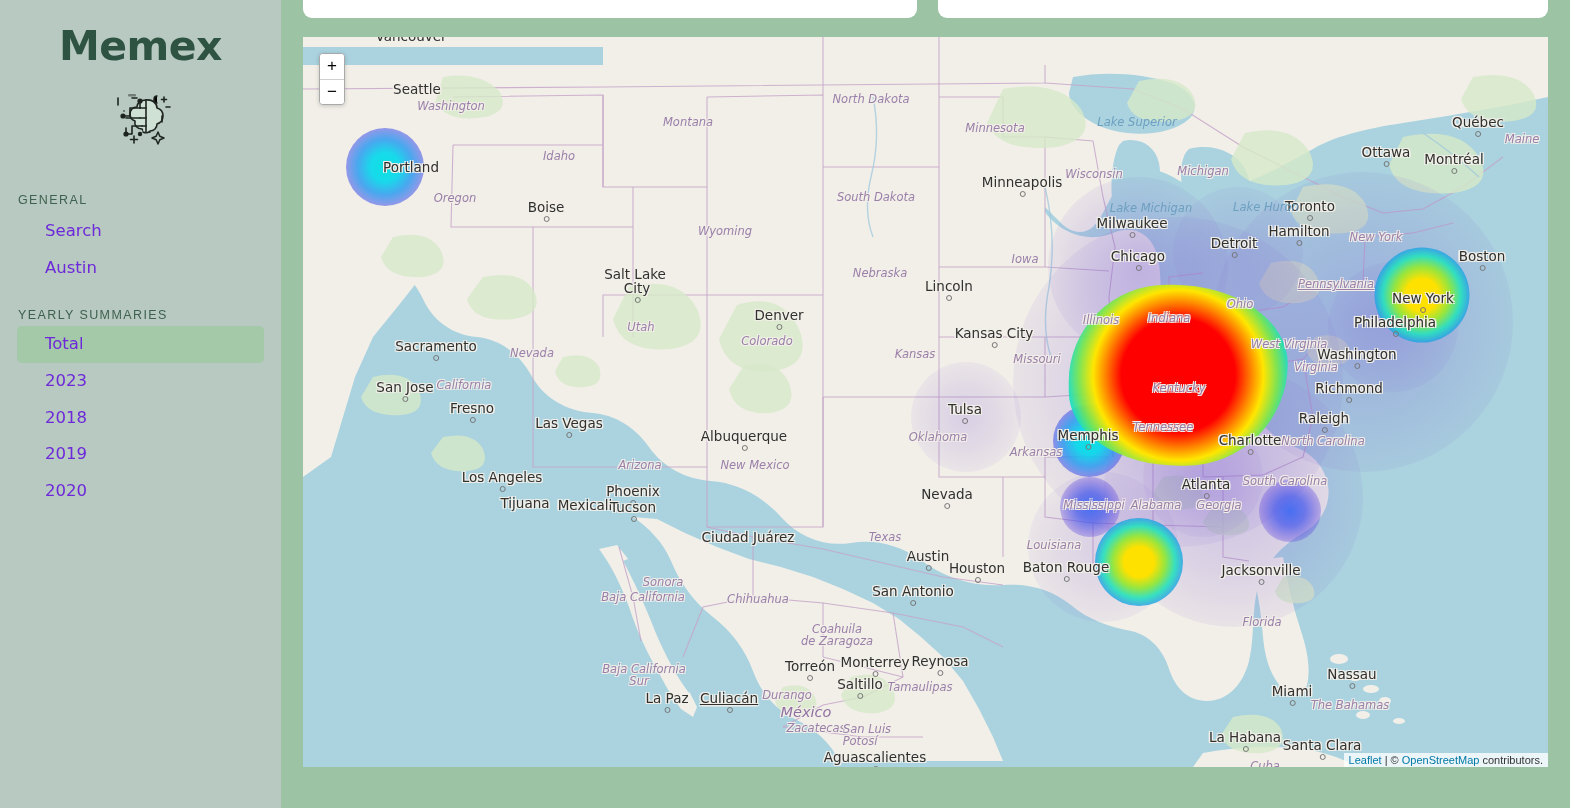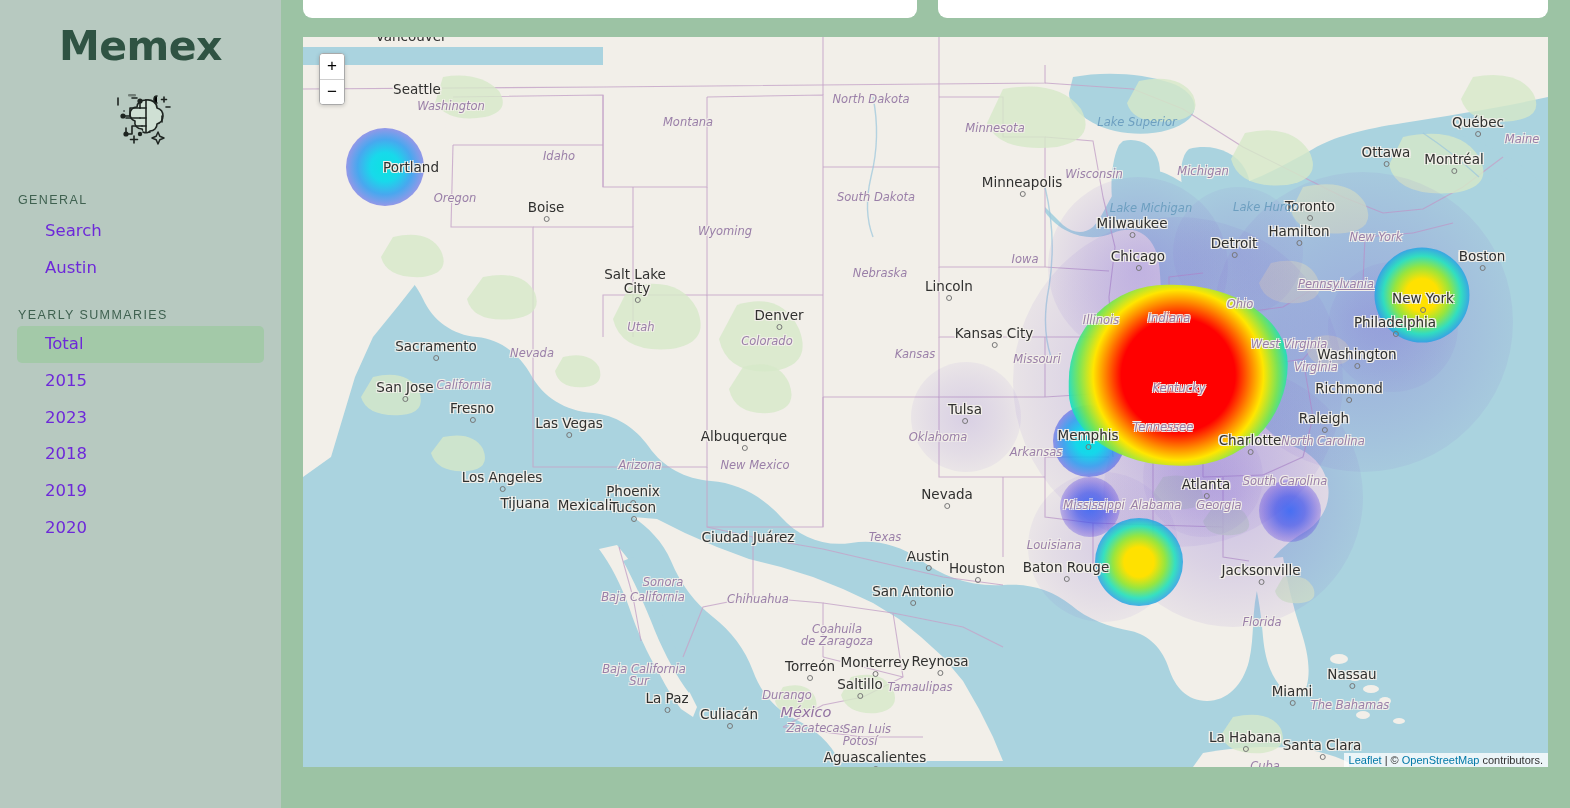--- a/index.html
+++ b/index.html
@@ -255,21 +255,20 @@
 
     <p class="nav-section-label nav-general-label">GENERAL</p>
     <ul class="nav-list nav-general">
       <li class="nav-item">Search</li>
       <li class="nav-item">Austin</li>
     </ul>
 
     <p class="nav-section-label nav-yearly-label">YEARLY SUMMARIES</p>
     <ul class="nav-list nav-yearly">
       <li class="nav-item active">Total</li>
-      <li class="nav-item">2015</li>
       <li class="nav-item">2023</li>
       <li class="nav-item">2018</li>
       <li class="nav-item">2019</li>
       <li class="nav-item">2020</li>
     </ul>
   </aside>
 
   <main class="main">
 
     <div class="cards-row">
@@ -456,21 +455,21 @@
           <span class="lbl city dot" style="left: 903px; top: 447px;">Atlanta</span>
           <span class="lbl city dot" style="left: 958px; top: 533px;">Jacksonville</span>
           <span class="lbl city dot" style="left: 989px; top: 638px; margin-top: 16px;">Miami</span>
           <span class="lbl city dot" style="left: 1049px; top: 637px;">Nassau</span>
           <span class="lbl city dot" style="left: 942px; top: 700px;">La Habana</span>
           <span class="lbl city dot" style="left: 1019px; top: 708px;">Santa Clara</span>
           <span class="lbl city dot" style="left: 572px; top: 625px;">Monterrey</span>
           <span class="lbl city dot" style="left: 637px; top: 624px;">Reynosa</span>
           <span class="lbl city dot" style="left: 557px; top: 647px;">Saltillo</span>
           <span class="lbl city dot" style="left: 507px; top: 629px;">Torreón</span>
-          <span class="lbl city dot" style="left: 426px; top: 677px;">Culiacán</span>
+          <span class="lbl city dot" style="left: 426px; top: 661px; text-decoration: underline;">Culiacán</span>
           <span class="lbl city dot" style="left: 364px; top: 661px;">La Paz</span>
           <span class="lbl city dot" style="left: 572px; top: 720px;">Aguascalientes</span>
           <span class="lbl state" style="left: 148px; top: 69px;">Washington</span>
           <span class="lbl state" style="left: 152px; top: 161px;">Oregon</span>
           <span class="lbl state" style="left: 256px; top: 119px;">Idaho</span>
           <span class="lbl state" style="left: 385px; top: 85px;">Montana</span>
           <span class="lbl state" style="left: 422px; top: 194px;">Wyoming</span>
           <span class="lbl state" style="left: 338px; top: 290px;">Utah</span>
           <span class="lbl state" style="left: 229px; top: 316px;">Nevada</span>
           <span class="lbl state" style="left: 161px; top: 348px;">California</span>

